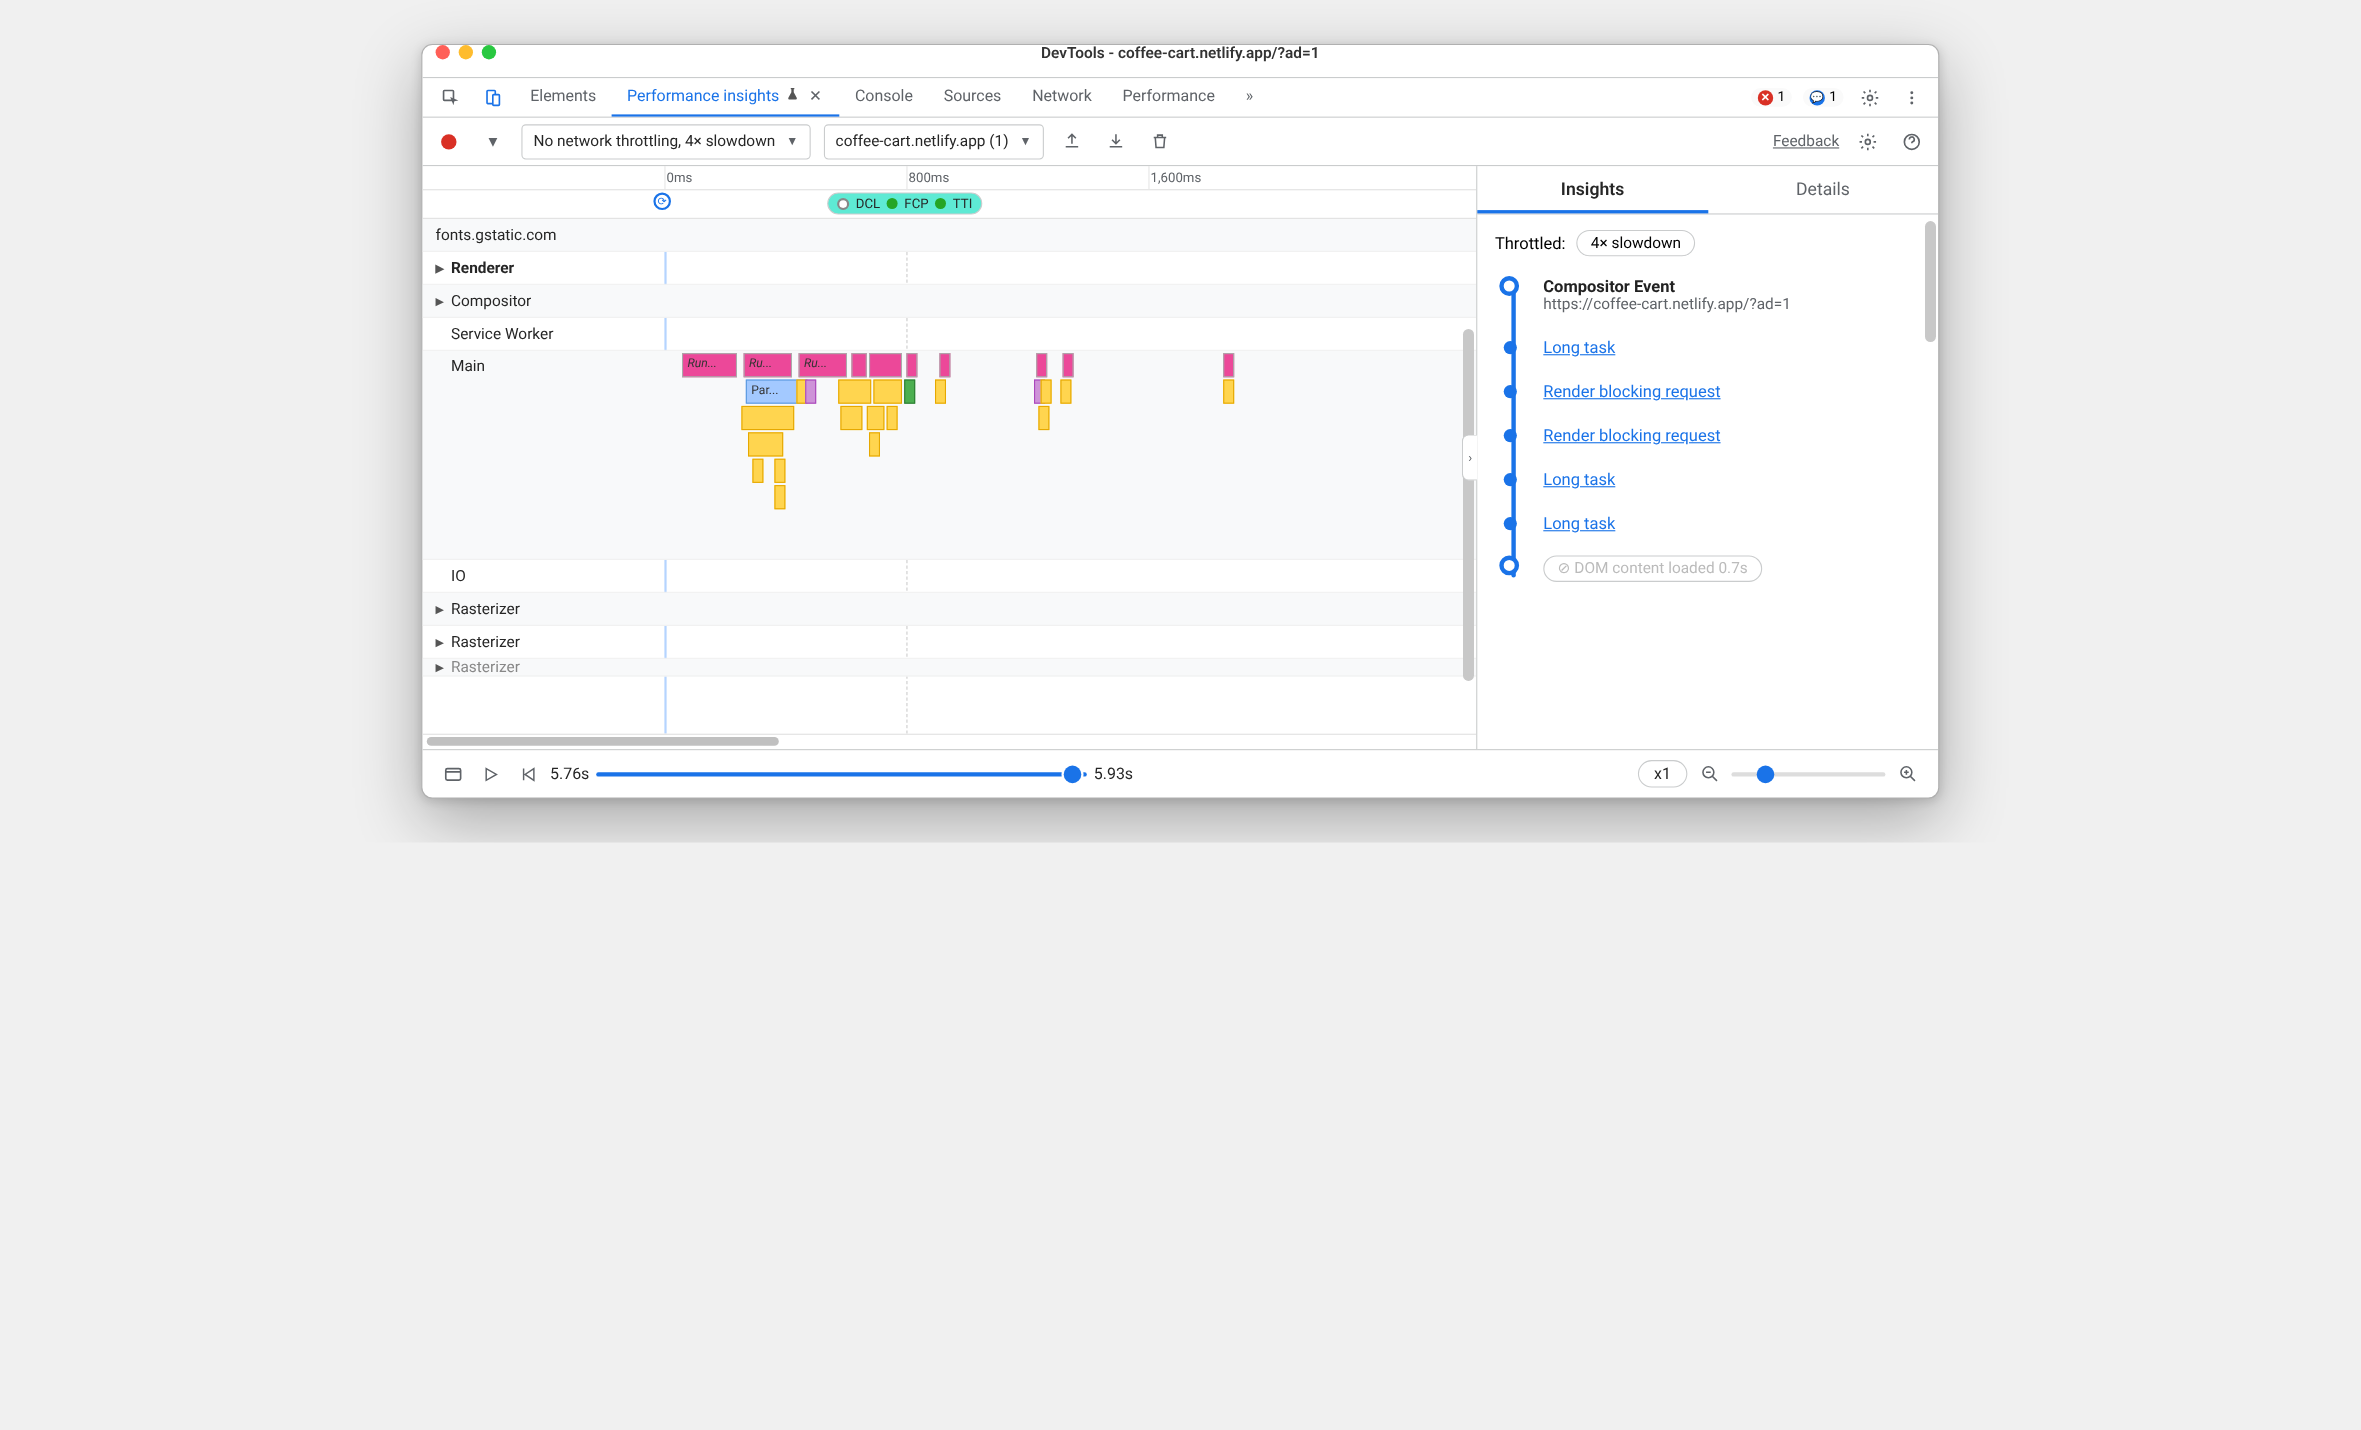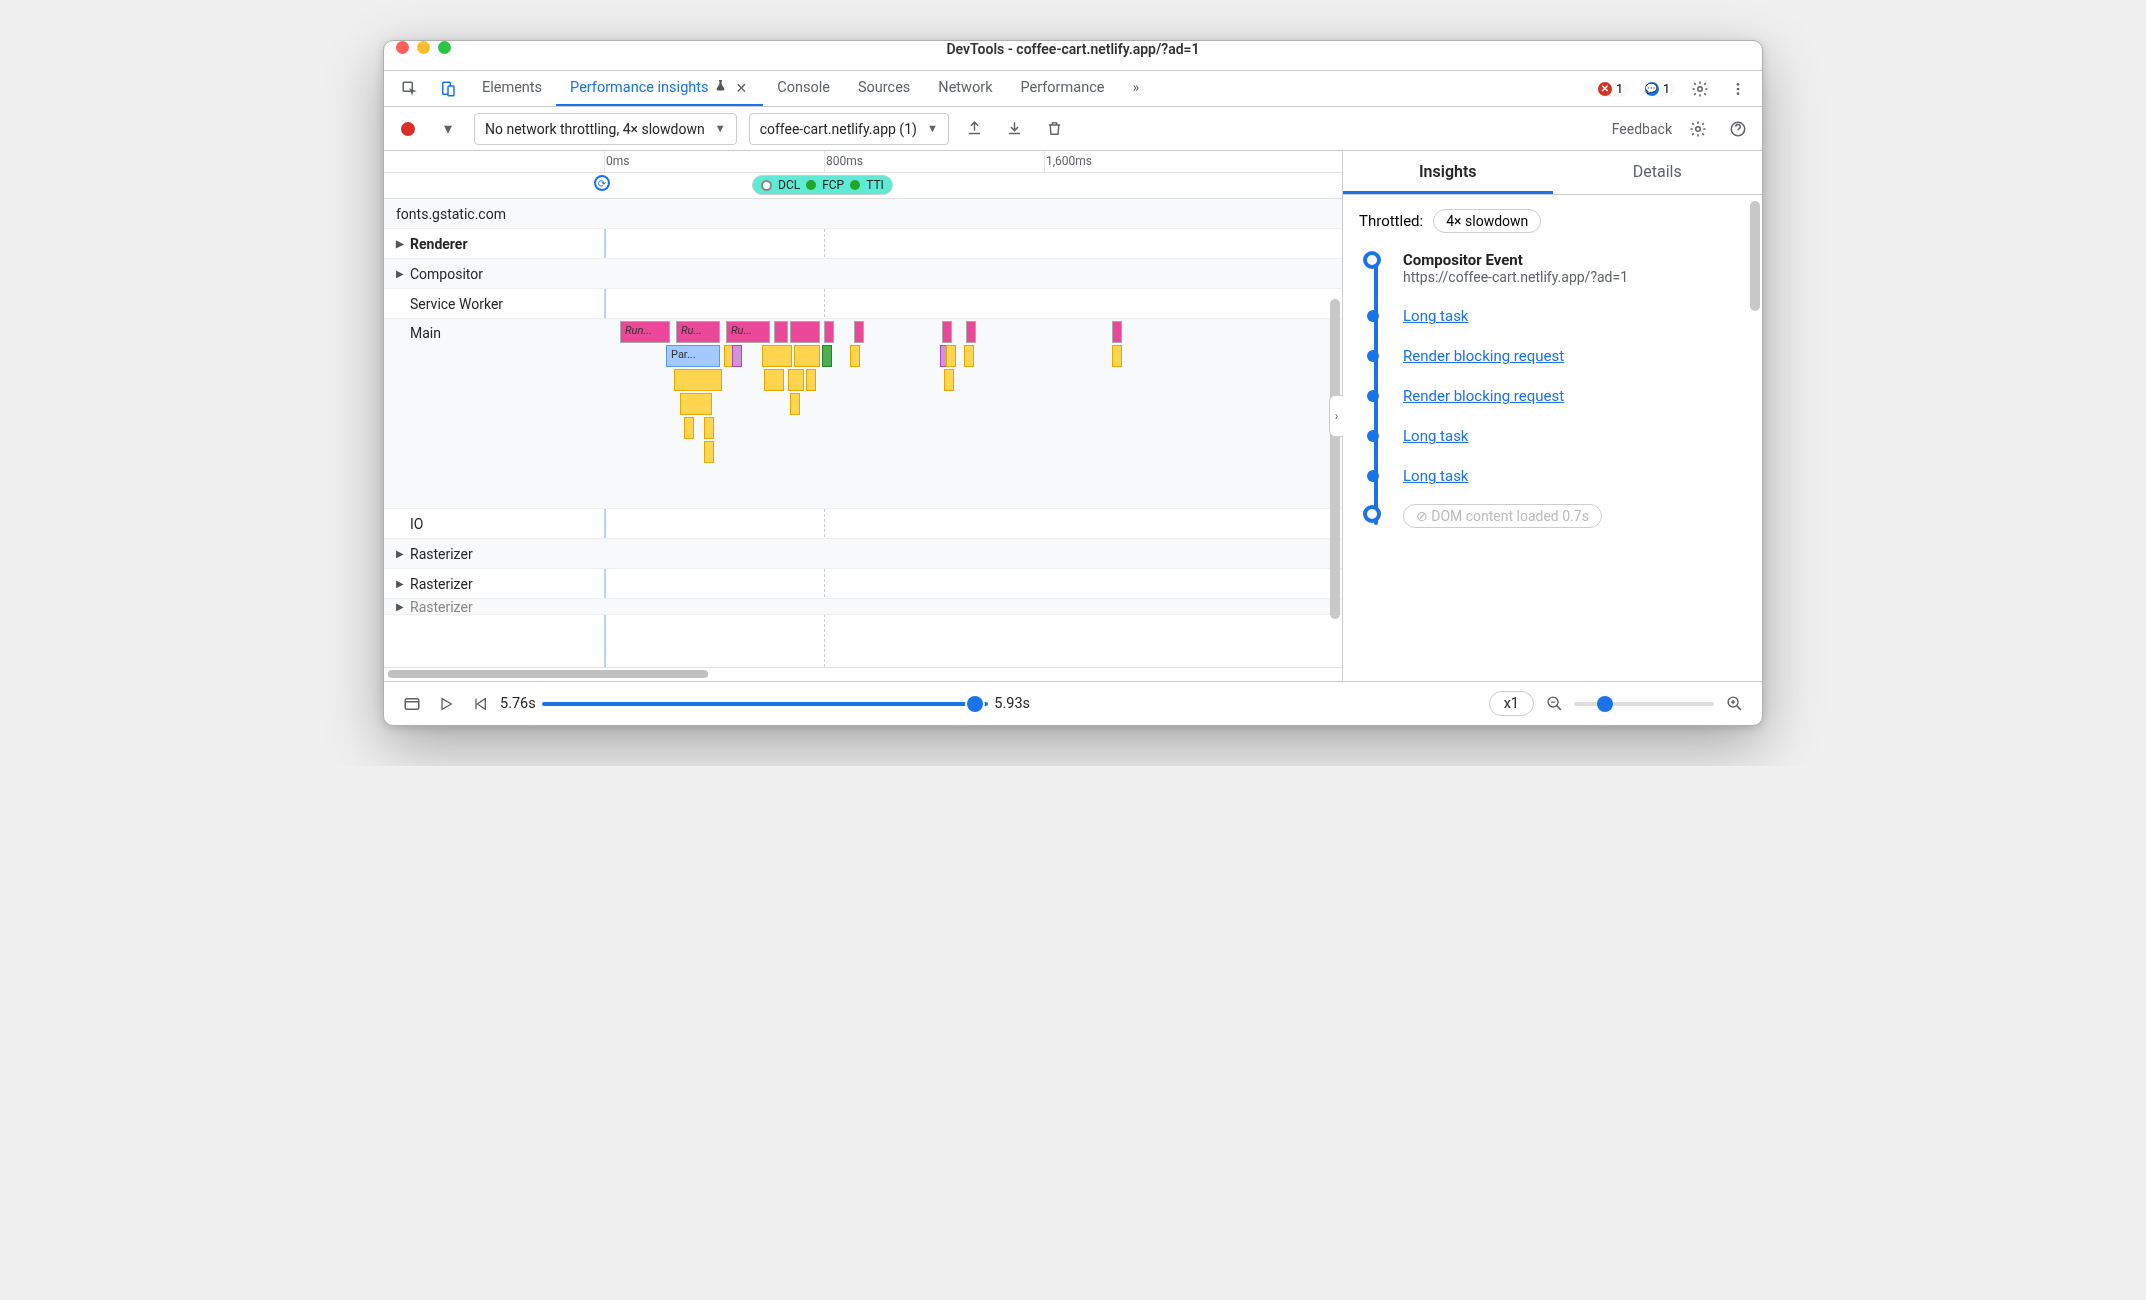--- a/index.html
+++ b/index.html
@@ -93,21 +93,21 @@
     gap: 12px;
   }
   .rec-dot { width:14px; height:14px; border-radius:50%; background:var(--red); }
   .dropdown {
     height:32px; border:1px solid var(--border); border-radius:4px;
     display:flex; align-items:center; padding:0 10px; gap:10px;
     font-size:14px; color:var(--text);
   }
   .dropdown .chev { font-size:11px; color:var(--text-muted); }
   .spacer { flex:1; }
-  .link { color: var(--text-muted); font-size:14px;}
+  .link { color: var(--text-muted); text-decoration: underline; font-size:14px;}
 
   
   .content {
     display:flex;
     height: 530px;
     position:relative;
   }
   .timeline-pane { flex:1; display:flex; flex-direction:column; overflow:hidden; position:relative;}
   .right-pane {
     width: 420px;
@@ -437,21 +437,21 @@
             <div class="flame-block fb-grey" style="left:72px; width:44px; top:2px">Ru...</div>
             <div class="flame-block fb-grey" style="left:122px; width:44px; top:2px">Ru...</div>
             <div class="flame-block fb-grey" style="left:170px; width:14px; top:2px"></div>
             <div class="flame-block fb-grey" style="left:186px; width:30px; top:2px"></div>
             <div class="flame-block fb-grey" style="left:220px; width:8px; top:2px"></div>
             <div class="flame-block fb-grey" style="left:250px; width:6px; top:2px"></div>
             <div class="flame-block fb-grey" style="left:338px; width:10px; top:2px"></div>
             <div class="flame-block fb-grey" style="left:362px; width:6px; top:2px"></div>
             <div class="flame-block fb-grey" style="left:508px; width:5px; top:2px"></div>
 
-            <div class="flame-block fb-blue" style="left:62px; width:54px; top:26px">Par...</div>
+            <div class="flame-block fb-blue" style="left:74px; width:54px; top:26px">Par...</div>
             <div class="flame-block fb-yellow" style="left:120px; width:6px; top:26px"></div>
             <div class="flame-block fb-purple" style="left:128px; width:5px; top:26px"></div>
             <div class="flame-block fb-yellow" style="left:158px; width:30px; top:26px"></div>
             <div class="flame-block fb-yellow" style="left:190px; width:26px; top:26px"></div>
             <div class="flame-block fb-green" style="left:218px; width:5px; top:26px"></div>
             <div class="flame-block fb-yellow" style="left:246px; width:8px; top:26px"></div>
             <div class="flame-block fb-purple" style="left:336px; width:5px; top:26px"></div>
             <div class="flame-block fb-yellow" style="left:342px; width:8px; top:26px"></div>
             <div class="flame-block fb-yellow" style="left:360px; width:6px; top:26px"></div>
             <div class="flame-block fb-yellow" style="left:508px; width:5px; top:26px"></div>

